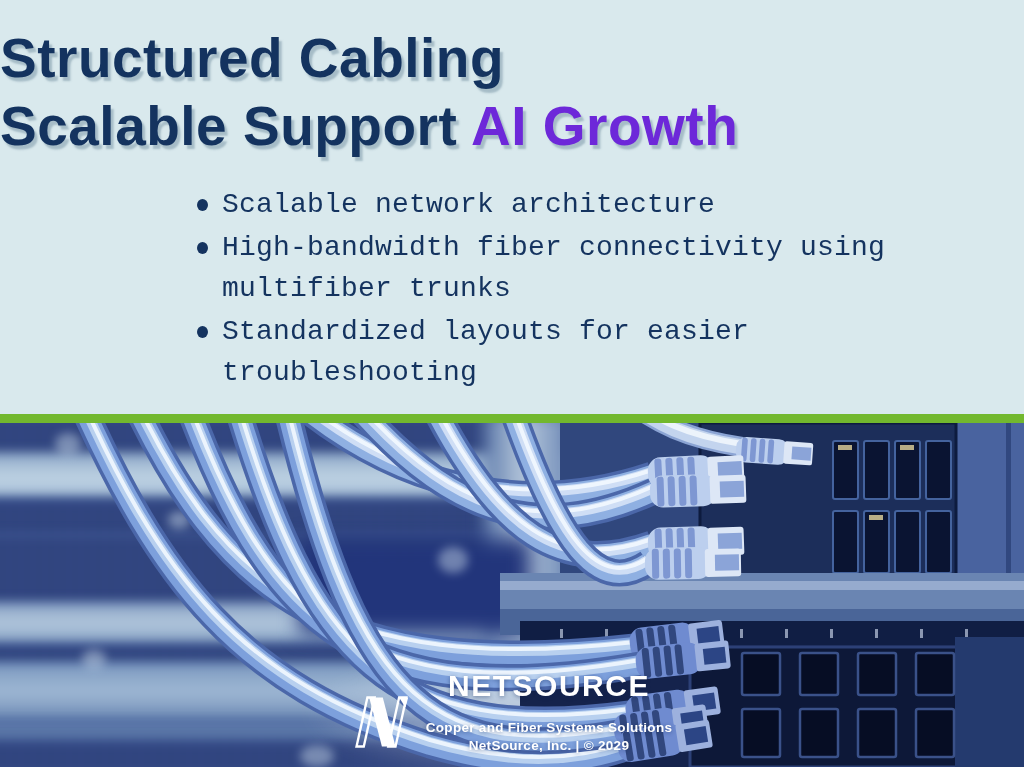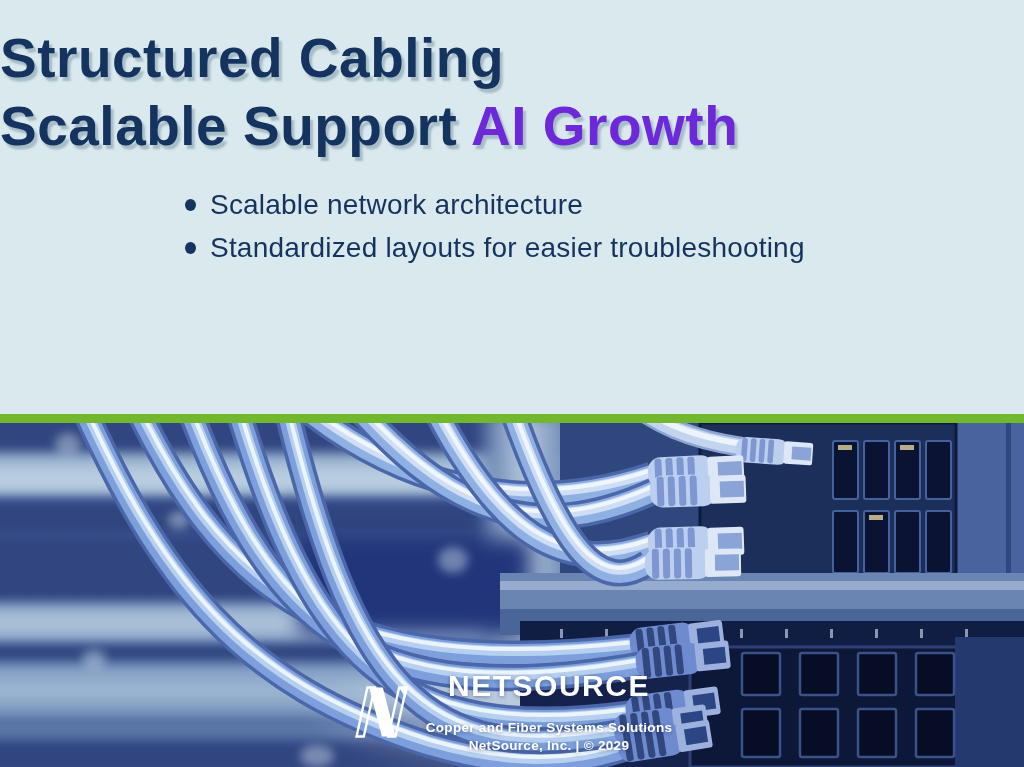--- a/index.html
+++ b/index.html
@@ -17,21 +17,21 @@
     font-weight:bold; font-size:55px; line-height:68px; letter-spacing:.5px;
     color:#14335f;
     text-shadow:3px 4px 2px rgba(124,152,168,.55);
   }
   .title .hl { color:#6d28d9; }
   .bullets {
     position:absolute; top:184px; left:210px; margin:0; padding:0;
     list-style:none; width:740px;
     font-size:28px; line-height:41px; letter-spacing:.2px; color:#14335f;
   }
-  .bullets li { position:relative; margin:0 0 2px 0; white-space:pre-line; }
+  .bullets li { position:relative; margin:0 0 2px 12px; white-space:pre-line;font-family:Liberation Mono, monospace; }
   .bullets li::before {
     content:""; position:absolute; left:-25px; top:15px;
     width:11px; height:12px; border-radius:50%; background:#14335f;
   }
 
   
   .divider { position:absolute; top:414px; left:0; width:1024px; height:9px; background:#72b82e; }
 
   
   .photo { position:absolute; top:423px; left:0; width:1024px; height:344px; background:#46619e; overflow:hidden; }
@@ -78,39 +78,41 @@
   .cable-s { fill:none; stroke:#f5faff; stroke-width:4px;  transform:translateY(-5px); opacity:.85; }
   .low .cable-m { stroke:#7da0dc; }
   .low .cable-l { stroke:#b8d0ef; }
   .pale .cable-d { stroke:#8ba4d4; stroke-width:20px; }
   .pale .cable-m { stroke:#c3d4ee; stroke-width:15px; }
   .pale .cable-l { stroke:#ecf3fb; stroke-width:6px; }
 
   
   .logo {
     position:absolute; left:0; bottom:12px; width:1024px;
-    display:flex; justify-content:center; align-items:center; gap:16px;
+    display:flex; justify-content:center; align-items:flex-end; gap:16px;
     color:#ffffff; text-shadow:0 1px 4px rgba(15,35,85,.45);
   }
   .logo-mark { margin-top:2px; }
   .logo-text { display:flex; flex-direction:column; align-items:center; }
   .brand  { font-weight:bold; font-size:30px; line-height:1; letter-spacing:1.5px; }
   .tagline{ font-weight:bold; font-size:13.5px; line-height:1.4; letter-spacing:.3px; margin-top:18px; }
   .legal  { font-weight:bold; font-size:13.5px; line-height:1.25; letter-spacing:.3px; }
 </style>
 </head>
 <body>
 
 <div class="poster">
 
   <div class="top-section">
     <h1 class="title"><span>Structured Cabling</span><br><span>Scalable Support </span><span class="hl">AI Growth</span></h1>
 
     <ul class="bullets">
       <li>Scalable network architecture</li>
+      <li>High-bandwidth fiber connectivity using
+multifiber trunks</li>
       <li>Standardized layouts for easier troubleshooting</li>
     </ul>
   </div>
 
   <div class="divider"></div>
 
   <div class="photo">
 
     <div class="band b1 tex"></div>
     <div class="band b2"></div>

